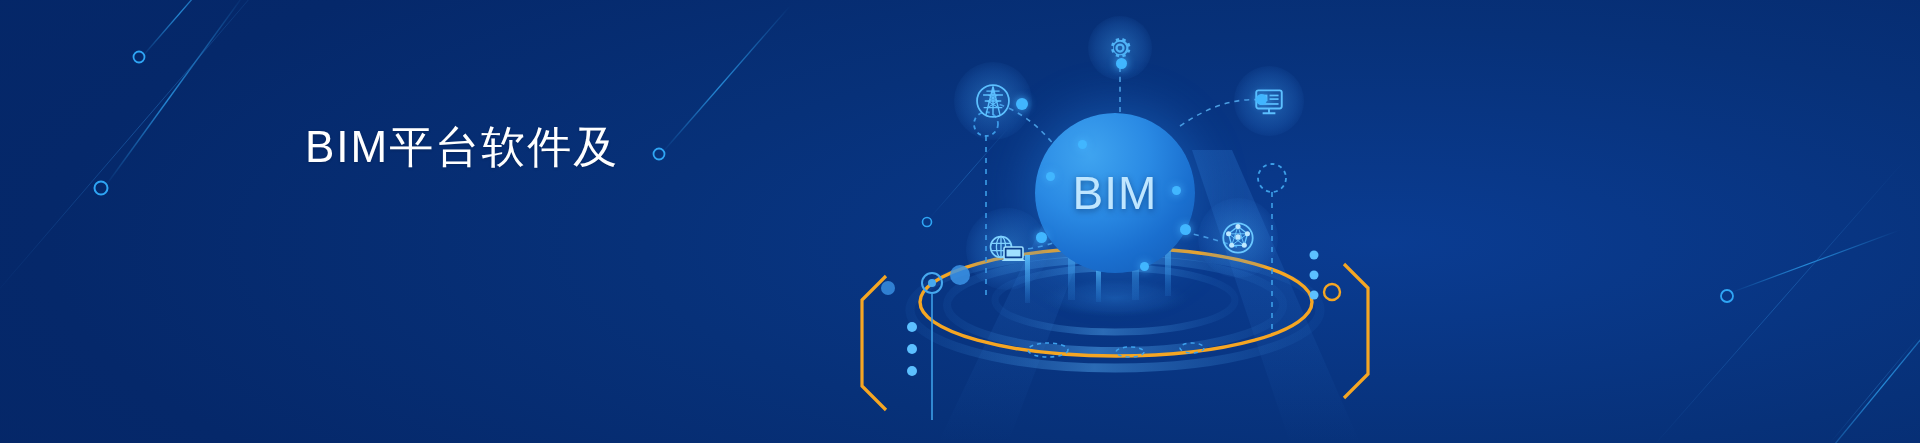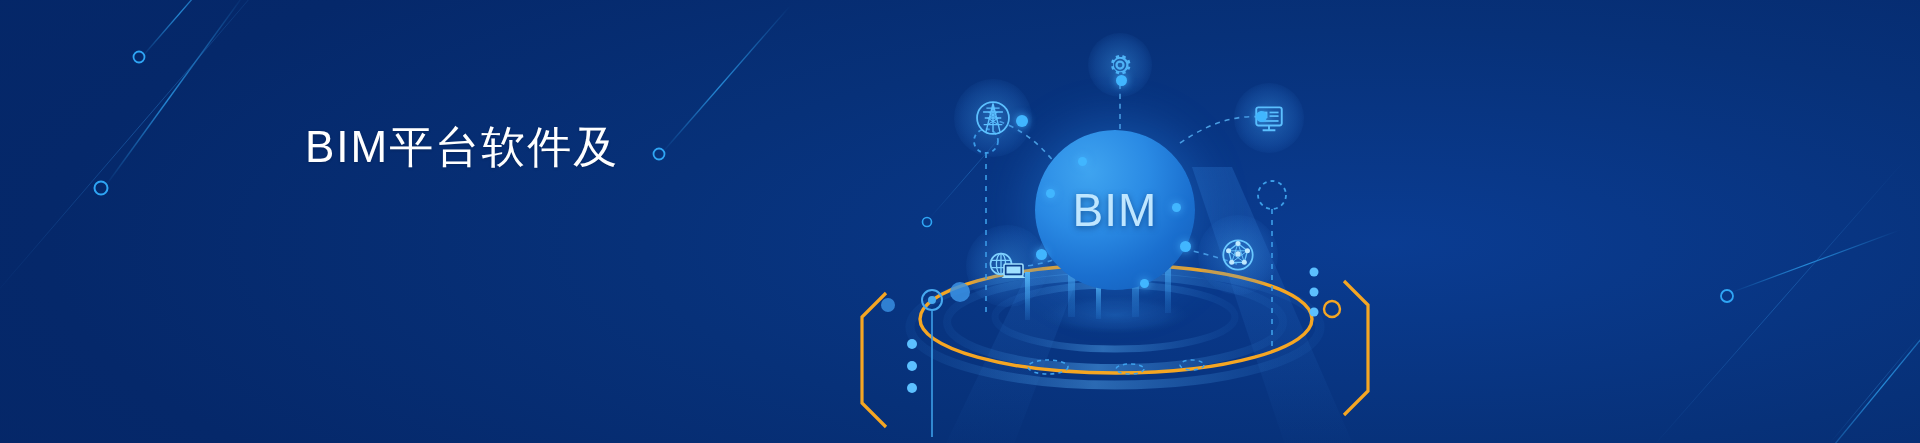--- a/index.html
+++ b/index.html
@@ -24,21 +24,21 @@
     font-size:44px;
     line-height:68px;
     letter-spacing:2px;
     font-weight:400;
     white-space:nowrap;
     text-shadow:0 1px 3px rgba(0,0,0,.18);
   }
   .headline .ln{display:block;}
 
   
-  .art{position:absolute;left:820px;top:17px;width:620px;height:349px;}
+  .art{position:absolute;left:820px;top:0;width:620px;height:349px;}
   .art-svg{position:absolute;left:0;top:0;width:620px;height:443px;}
 
   
   .sphere{
     position:absolute;left:215px;top:113px;
     width:160px;height:160px;border-radius:50%;
     background:radial-gradient(circle at 34% 26%, #3fa4f0 0%, #2a8ae4 38%, #1a6fcf 66%, #1259b4 100%);
     box-shadow:0 0 44px 10px rgba(40,130,225,.32);
   }
   .sphere-label{

